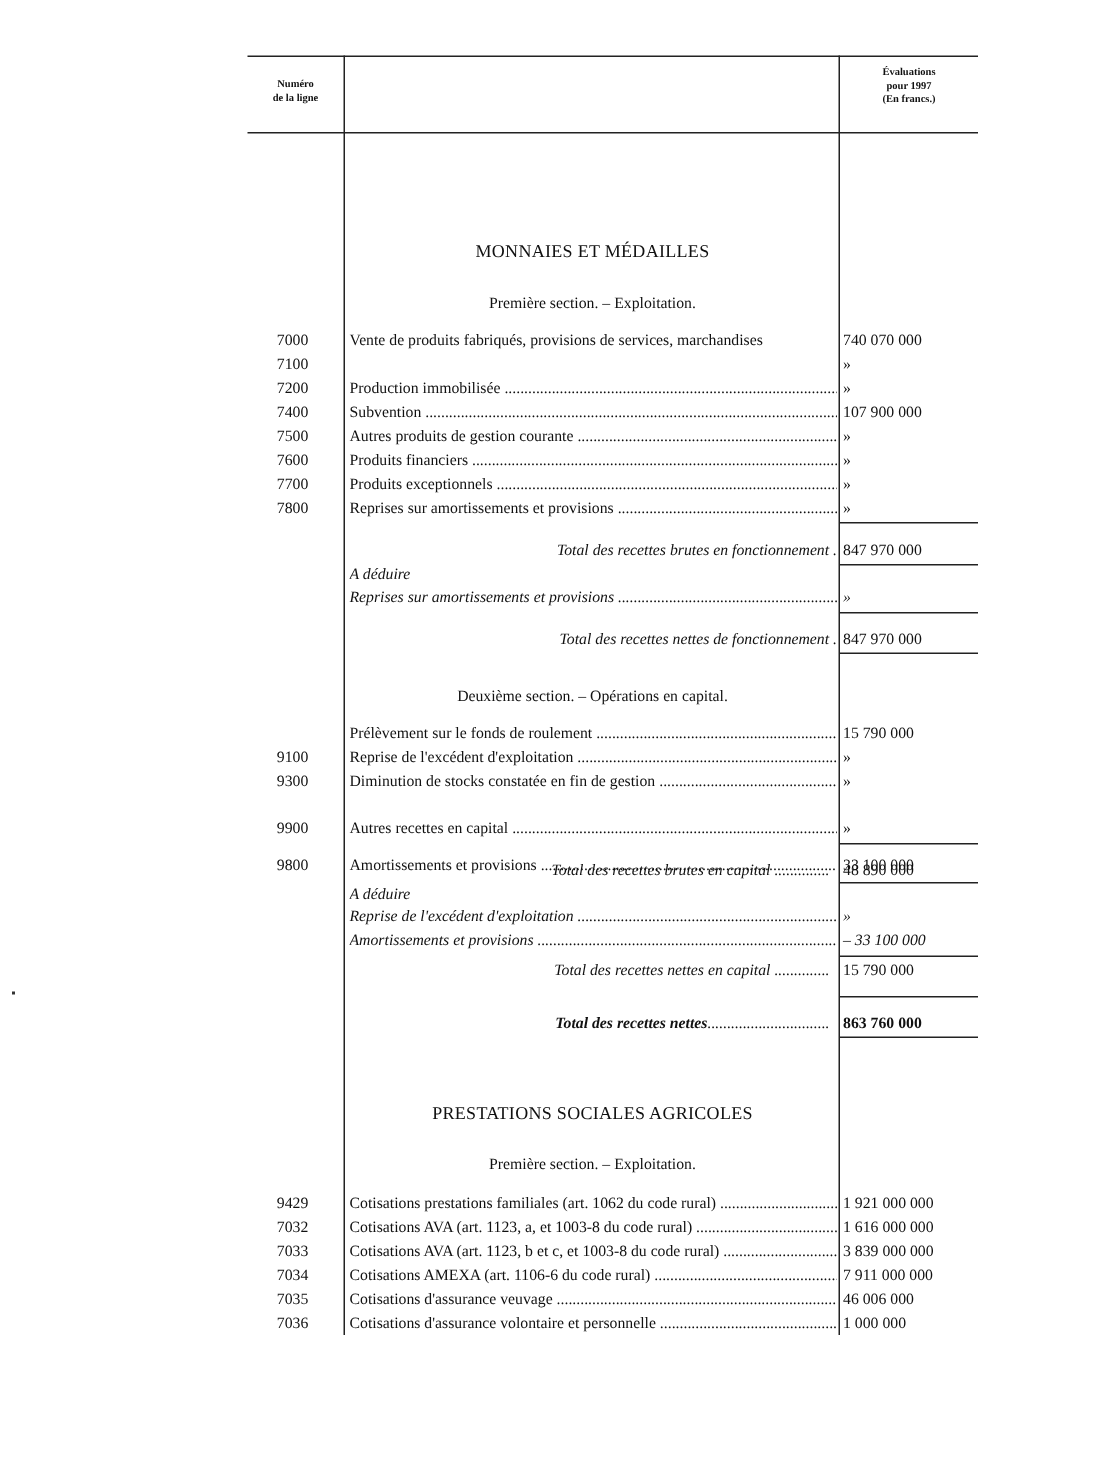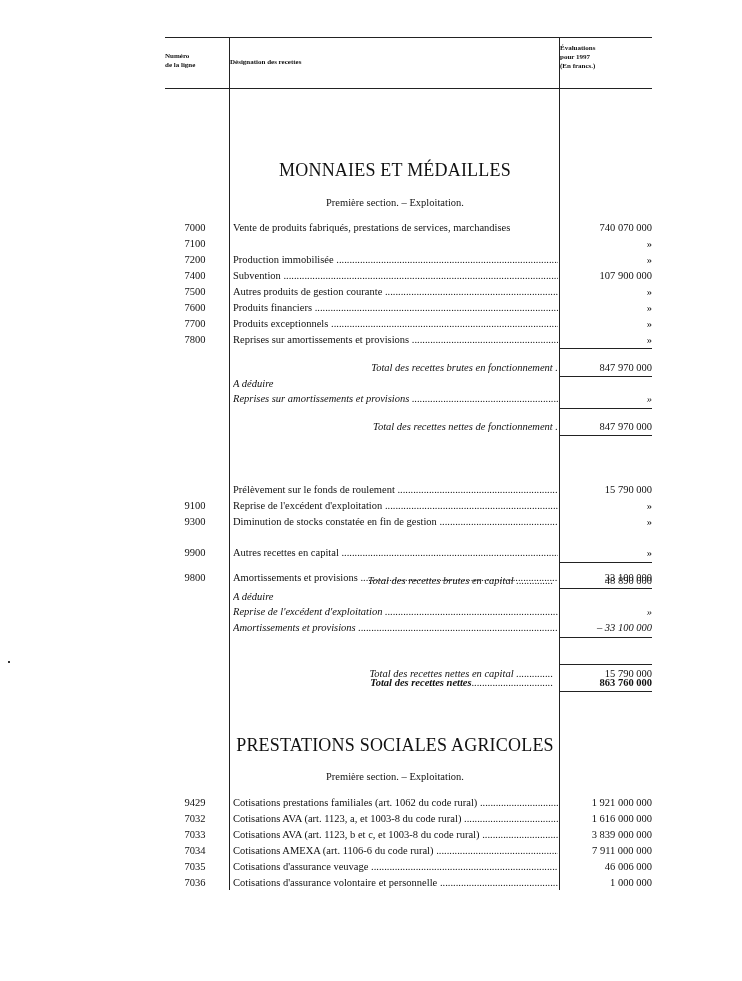--- a/index.html
+++ b/index.html
@@ -4,62 +4,61 @@
 <style>
   html, body { margin:0; padding:0; background:#ffffff; }
   body { width:742px; height:981px; position:relative; overflow:hidden;
          font-family:"Liberation Serif", "DejaVu Serif", serif; color:#111; }
   .page { position:absolute; left:0; top:0; width:742px; height:981px; }
 
   
   .hline { position:absolute; height:1px; background:#222; }
   .vline { position:absolute; width:1px; background:#222; }
 
-  .hdr { position:absolute; font-weight:bold; font-size:7px; line-height:9px; }
-
-  .sec-title { position:absolute; left:230px; width:330px; text-align:center; font-size:18px; letter-spacing:0.2px; }
+  .hdr { position:absolute; text-align:center; font-weight:bold; font-size:7px; line-height:9px; }
+
+  .sec-title { position:absolute; left:230px; width:330px; text-align:center; font-size:12px; letter-spacing:0.2px; }
   .sub-title { position:absolute; left:230px; width:330px; text-align:center; font-size:10.5px; }
 
   .row { position:absolute; left:165px; width:492px; height:15px; font-size:10.5px; line-height:15px; }
   .row .num { position:absolute; left:0; width:60px; text-align:center; }
   .row .lbl { position:absolute; left:68px; width:325px; white-space:nowrap; overflow:hidden; }
   .row .lbl.dots::after { content:" ..................................................................................................................................................."; }
   .row .lbl.right { text-align:right;font-style:italic; }
-  .row .val { position:absolute; right:5px; width:90px; text-align:right; }
+  .row .val { position:absolute; right:5px; width:90px; }
   .italic { font-style:italic; }
   .bold { font-weight:bold; }
   .dot { position:absolute; left:8px; top:661px; width:2px; height:2px; background:#333; }
 </style>
 </head>
 <body>
 
 <div class="page">
 
   <div class="hline" style="left:165px; top:37px; width:487px;"></div>
   <div class="hline" style="left:165px; top:88px; width:487px;"></div>
   <div class="vline" style="left:229px; top:37px; height:853px;"></div>
   <div class="vline" style="left:559px; top:37px; height:853px;"></div>
 
   <div class="hdr" style="left:165px; top:52px; width:64px;">
     <div>Numéro</div>
     <div>de la ligne</div>
   </div>
-  <div class="hdr" style="left:230px; top:58px; width:329px;">Désignation des recettes</div>
   <div class="hdr" style="left:560px; top:44px; width:92px;">
     <div>Évaluations</div>
     <div>pour 1997</div>
     <div style="font-weight:bold">(En francs.)</div>
   </div>
 
   <div class="sec-title" style="top:160px;">MONNAIES ET MÉDAILLES</div>
   <div class="sub-title" style="top:197px;">Première section. – Exploitation.</div>
 
   <div class="row" style="top:220px;">
       <span class="num">7000</span>
-      <span class="lbl">Vente de produits fabriqués, prestations de services, marchandises</span>
+      <span class="lbl">Vente de produits fabriqués, provisions de services, marchandises</span>
       <span class="val">740 070 000</span>
     </div>
   <div class="row" style="top:236px;">
       <span class="num">7100</span>
       <span class="val">»</span>
     </div>
   <div class="row" style="top:252px;">
       <span class="num">7200</span>
       <span class="lbl dots">Production immobilisée</span>
       <span class="val">»</span>
@@ -103,20 +102,21 @@
       <span class="lbl dots">Reprises sur amortissements et provisions</span>
       <span class="val">»</span>
     </div>
   <div class="hline" style="left:560px; top:408px; width:92px;"></div>
   <div class="row" style="top:419px;">
       <span class="lbl right">Total des recettes nettes de fonctionnement .</span>
       <span class="val">847 970 000</span>
     </div>
   <div class="hline" style="left:560px; top:435px; width:92px;"></div>
 
+  <div class="sub-title" style="top:459px;">Deuxième section. – Opérations en capital.</div>
 
   <div class="row" style="top:482px;">
       <span class="num"></span>
       <span class="lbl dots">Prélèvement sur le fonds de roulement</span>
       <span class="val">15 790 000</span>
     </div>
   <div class="row" style="top:498px;">
       <span class="num">9100</span>
       <span class="lbl dots">Reprise de l'excédent d'exploitation</span>
       <span class="val">»</span>
@@ -149,21 +149,21 @@
   <div class="row italic" style="top:604px;">
       <span class="lbl dots">Reprise de l'excédent d'exploitation</span>
       <span class="val">»</span>
     </div>
   <div class="row italic" style="top:620px;">
       <span class="lbl dots">Amortissements et provisions</span>
       <span class="val">– 33 100 000</span>
     </div>
   <div class="hline" style="left:560px; top:637px; width:92px;"></div>
 
-  <div class="row" style="top:666px;">
+  <div class="row" style="top:640px;">
       <span class="lbl right" style="width:320px;"><span>Total des recettes nettes en capital</span> ..............</span>
       <span class="val">15 790 000</span>
     </div>
   <div class="hline" style="left:560px; top:664px; width:92px;"></div>
   <div class="row bold" style="top:675px;">
       <span class="lbl right" style="width:320px;"><span>Total des recettes nettes</span><span style="font-weight:normal">...............................</span></span>
       <span class="val">863 760 000</span>
     </div>
   <div class="hline" style="left:560px; top:691px; width:92px;"></div>
 

